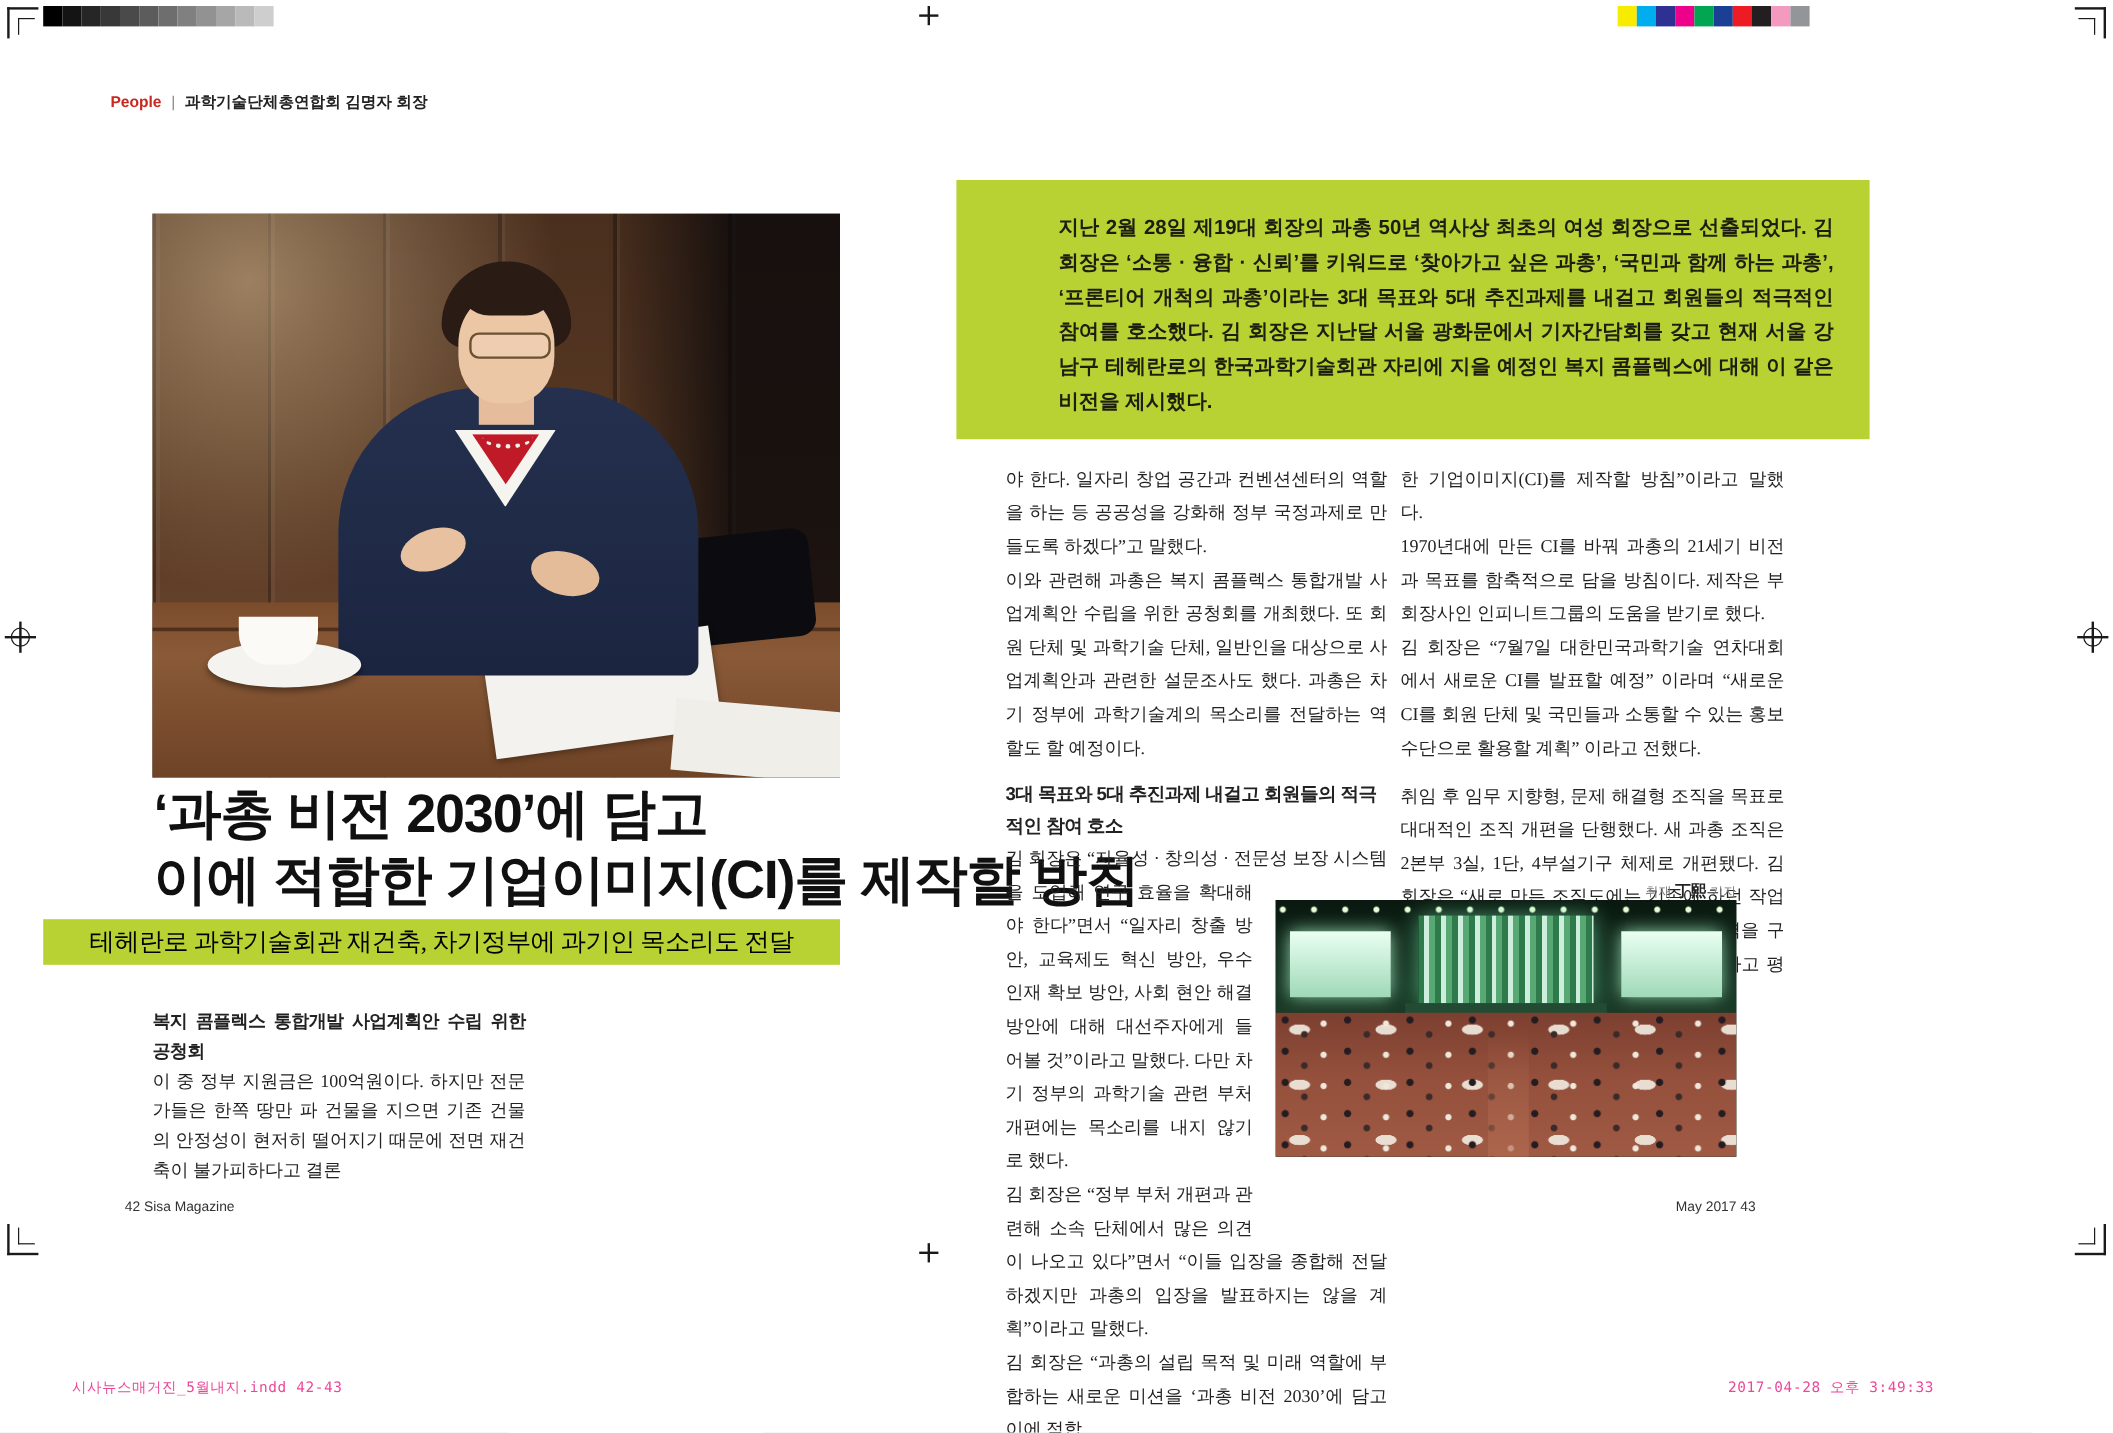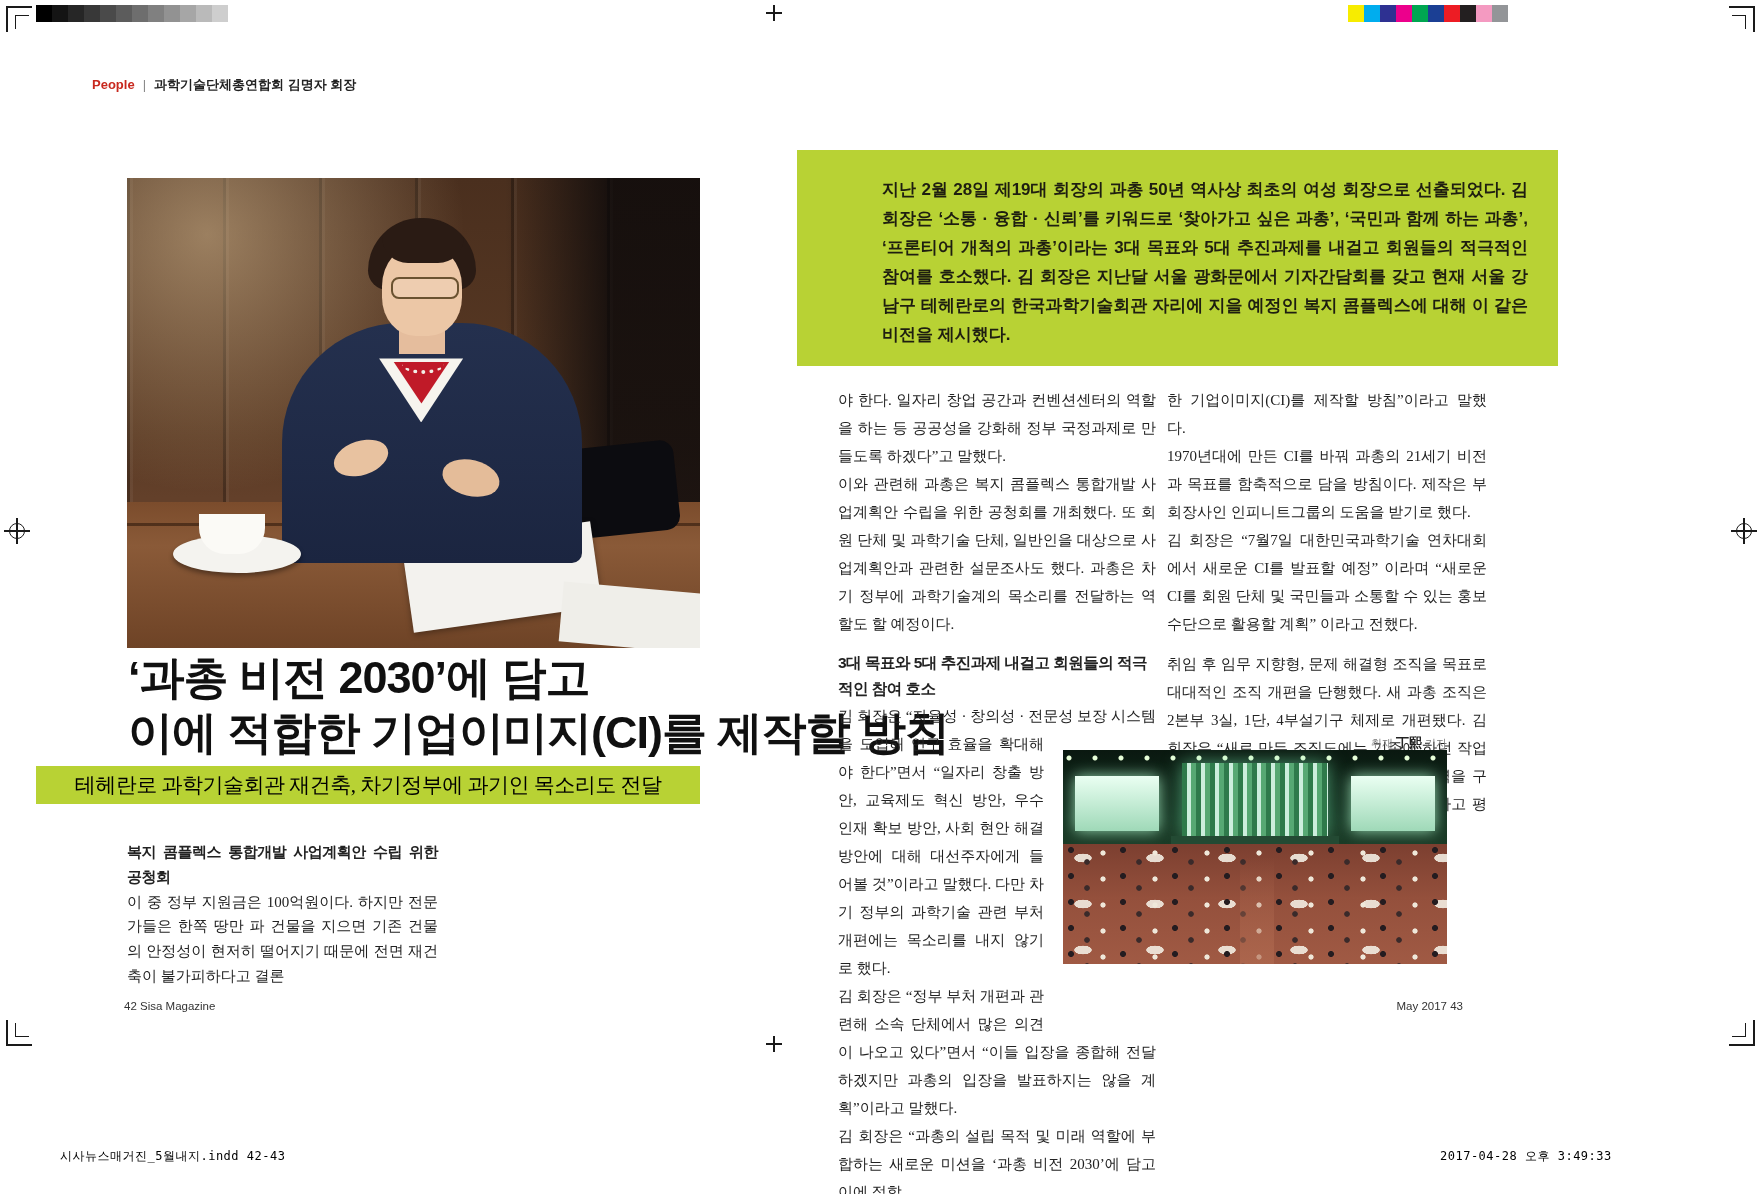--- a/index.html
+++ b/index.html
@@ -18,21 +18,21 @@
   .corner.br .l2{right:9px;bottom:9px;width:13px;height:13px;border-right-width:1px;border-bottom-width:1px;}
   .regmark{position:absolute;width:26px;height:26px;}
   .regmark .circ{position:absolute;left:5px;top:5px;width:14px;height:14px;border:1.5px solid #1a1a1a;border-radius:50%;}
   .regmark .h{position:absolute;left:0;top:12px;width:26px;height:1.5px;background:#1a1a1a;}
   .regmark .v{position:absolute;left:12px;top:0;width:1.5px;height:26px;background:#1a1a1a;}
   .cross{position:absolute;width:16px;height:16px;}
   .cross .h{position:absolute;left:0;top:7px;width:16px;height:1.5px;background:#1a1a1a;}
   .cross .v{position:absolute;left:7px;top:0;width:1.5px;height:16px;background:#1a1a1a;}
   .swatchbar{position:absolute;top:5px;display:flex;}
   .swatch{width:16px;height:17px;}
-  .slug{position:absolute;font-family:"DejaVu Sans Mono", monospace;font-size:12px;color:#000000;letter-spacing:.5px;}
+  .slug{position:absolute;font-family:"DejaVu Sans Mono", monospace;font-size:12px;color:#ec4899;letter-spacing:.5px;}
   
   .kicker{position:absolute;left:92px;top:76px;font-family:"Liberation Sans", sans-serif;
           font-size:13px;font-weight:bold;color:#222;}
   .kicker .people{color:#c8281e;margin-right:8px;}
   .kicker .div{color:#888;font-weight:normal;margin-right:8px;}
   
   .portrait{position:absolute;left:127px;top:178px;width:573px;height:470px;overflow:hidden;
             background:linear-gradient(180deg,#4a2f1e 0%,#5a3a24 55%,#63402a 68%);}
   .portrait .panels{position:absolute;inset:0;background:
       repeating-linear-gradient(90deg, rgba(0,0,0,.28) 0 3px, rgba(255,255,255,.05) 3px 6px, transparent 6px 96px);}
@@ -105,21 +105,21 @@
       background-image:radial-gradient(ellipse 14px 7px at 20px 14px,#f2ede2 60%,transparent 65%);
       background-size:72px 46px;opacity:.9;}
   .conf .crowd{position:absolute;left:0;bottom:0;width:100%;height:56%;
       background-image:radial-gradient(circle at 8px 6px,#241c20 2.6px,transparent 3.4px),
                        radial-gradient(circle at 24px 18px,#3a2a2a 2.4px,transparent 3.2px),
                        radial-gradient(circle at 40px 9px,#efe8da 2.2px,transparent 3px);
       background-size:52px 26px,52px 26px,52px 26px;}
   .conf .aisle{position:absolute;left:46%;bottom:0;width:9%;height:50%;background:linear-gradient(180deg,transparent,#b06a50);opacity:.7;}
   
   .pagefoot{position:absolute;top:1000px;font-family:"Liberation Sans", sans-serif;font-size:11.5px;color:#333;}
-  .pf-left{left:104px;margin-left:20px;}
+  .pf-left{left:104px;}
   .pf-right{right:298px;}
 </style>
 </head>
 <body>
 
 <div class="sheet">
 
   <div class="corner tl" style="left:6px;top:6px;">
       <div class="l1"></div>
       <div class="l2"></div>

